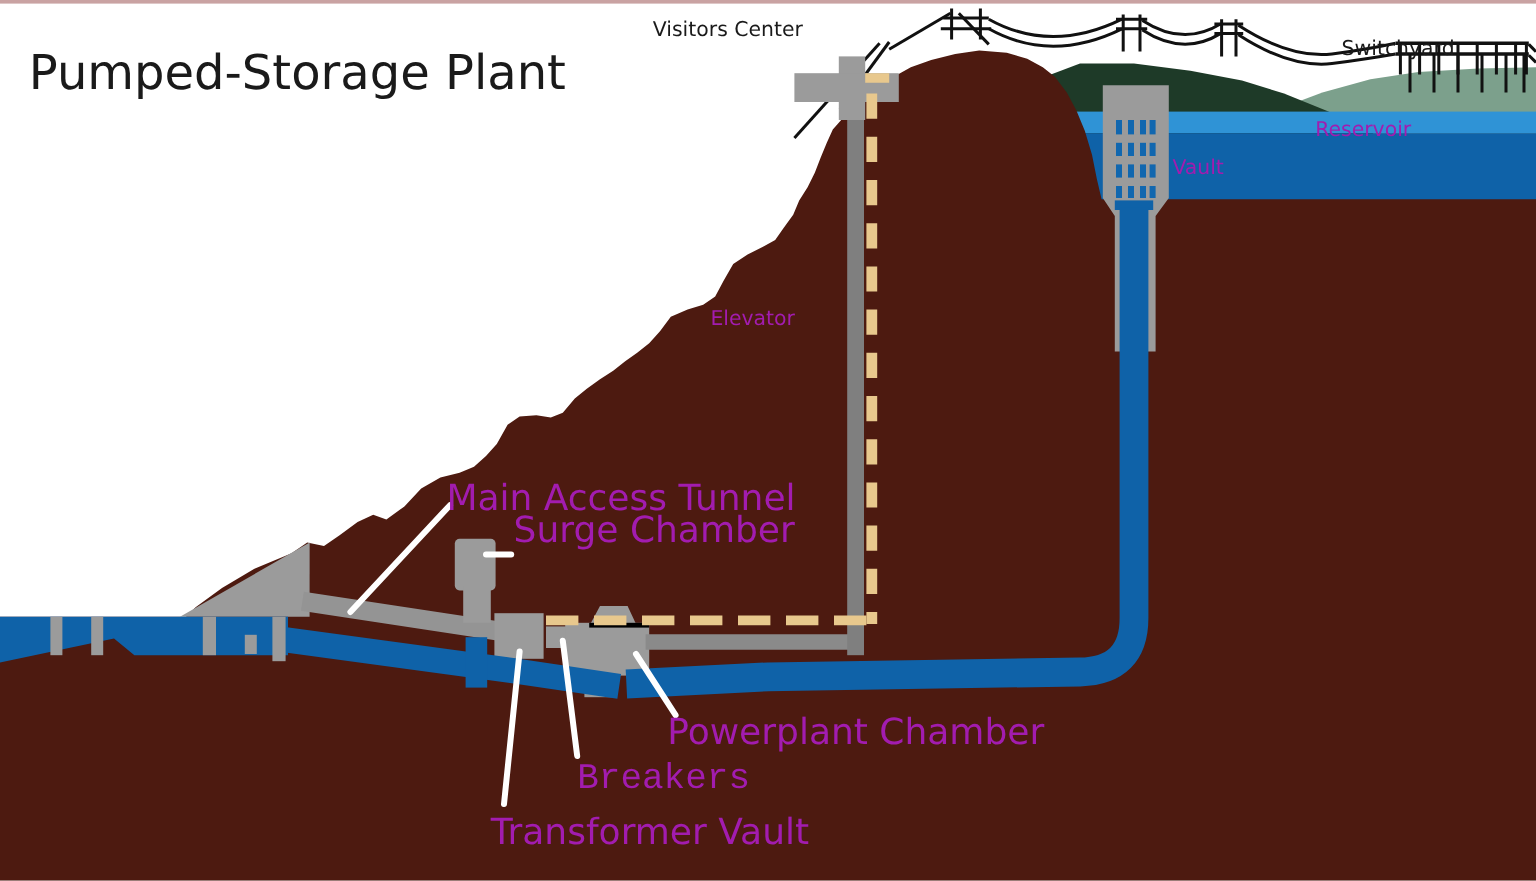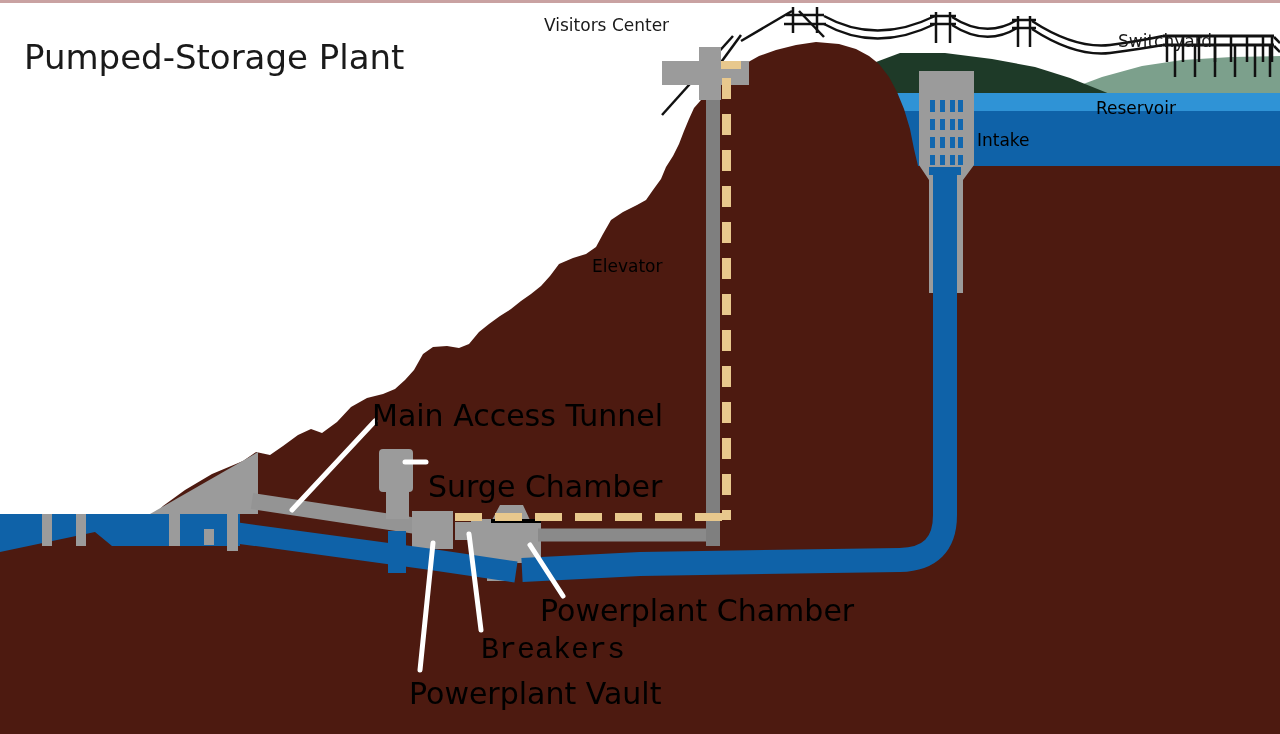--- a/index.html
+++ b/index.html
@@ -4,22 +4,22 @@
 <style>
   html,body{margin:0;padding:0;background:#fff;}
   .stage{
     position:relative;width:1280px;height:734px;overflow:hidden;background:#ffffff;
     font-family:"DejaVu Sans","Liberation Sans",sans-serif;
     border-top:3px solid #c9a2a2;box-sizing:border-box;
   }
   .stage svg{position:absolute;left:0;top:0;}
   .lbl{position:absolute;white-space:nowrap;line-height:1.1;}
   .lbl-dark{color:#1a1a1a;}
-  .lbl-light{color:#000000;}
-  .sz-title{font-size:34px;}
+  .lbl-light{color:#a21caf;}
+  .sz-title{font-size:40px;}
   .sz-big{font-size:17px;}
   .sz-med{font-size:30px;}
 </style>
 </head>
 <body>
 
 <div class="stage">
 
   <svg width="1280" height="734" viewBox="0 0 1280 734">
 
@@ -143,20 +143,20 @@
       <line x1="530" y1="542" x2="563" y2="593"></line>
       <line x1="469" y1="531" x2="481" y2="627"></line>
       <line x1="433" y1="540" x2="420" y2="667"></line>
     </g>
   </svg>
 
   <div class="lbl lbl-dark sz-title" style="left:24px;top:36px;">Pumped-Storage Plant</div>
   <div class="lbl lbl-dark sz-big" style="left:544px;top:13px;">Visitors Center</div>
   <div class="lbl lbl-dark sz-big" style="left:1118px;top:7px;margin-top:22px;">Switchyard</div>
   <div class="lbl lbl-light sz-big" style="left:1096px;top:96px;">Reservoir</div>
-  <div class="lbl lbl-light sz-big" style="left:977px;top:128px;">Intake</div>
+  <div class="lbl lbl-light sz-big" style="left:977px;top:128px;">Vault</div>
   <div class="lbl lbl-light sz-big" style="left:592px;top:243px;margin-top:11px;">Elevator</div>
   <div class="lbl lbl-light sz-med" style="left:372px;top:396px;">Main Access Tunnel</div>
-  <div class="lbl lbl-light sz-med" style="left:428px;top:467px;">Surge Chamber</div>
-  <div class="lbl lbl-light sz-med" style="left:540px;top:591px;">Powerplant Chamber</div>
+  <div class="lbl lbl-light sz-med" style="left:428px;top:423px;">Surge Chamber</div>
+  <div class="lbl lbl-light sz-med" style="left:556px;top:591px;">Powerplant Chamber</div>
   <div class="lbl lbl-light sz-med" style="left:481px;top:631px;font-family:Liberation Mono, monospace;">Breakers</div>
-  <div class="lbl lbl-light sz-med" style="left:409px;top:674px;">Powerplant Vault</div>
+  <div class="lbl lbl-light sz-med" style="left:409px;top:674px;">Transformer Vault</div>
 </div>
 
 </body></html>

